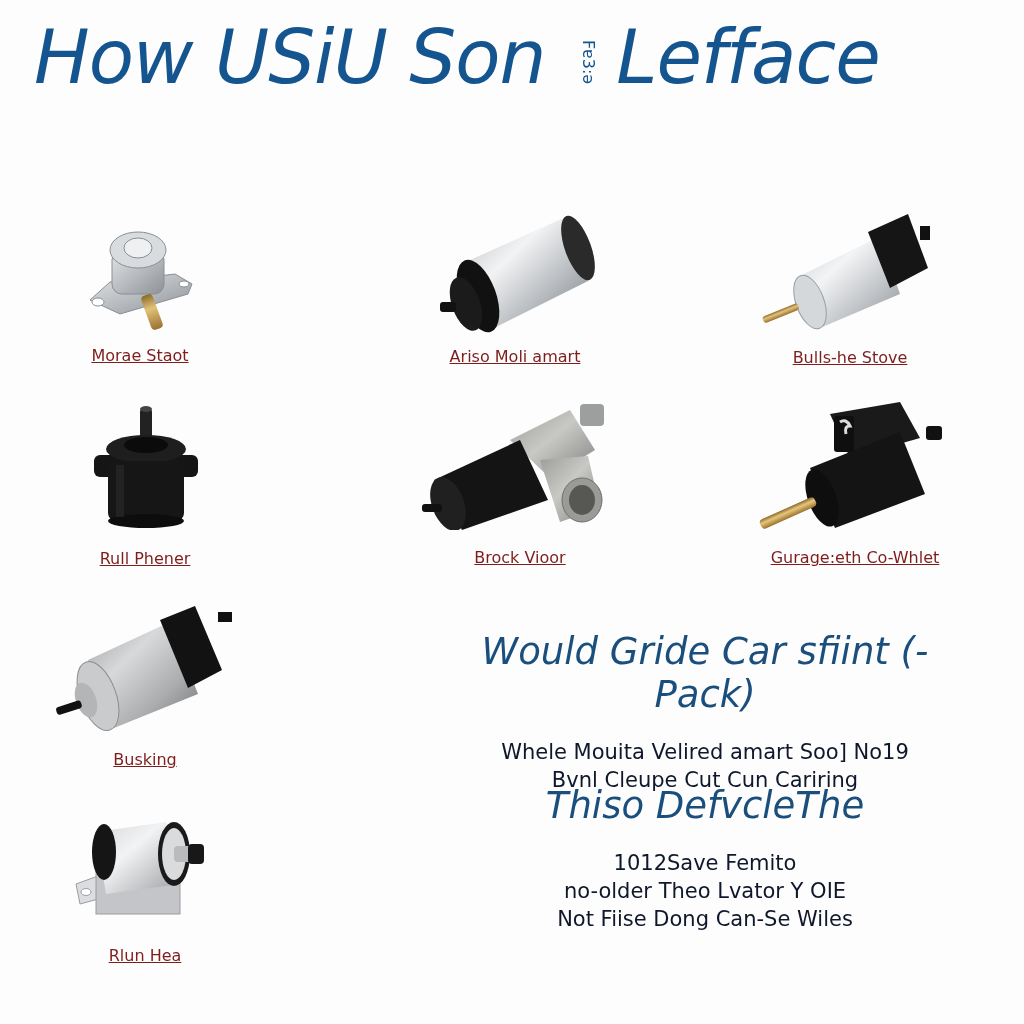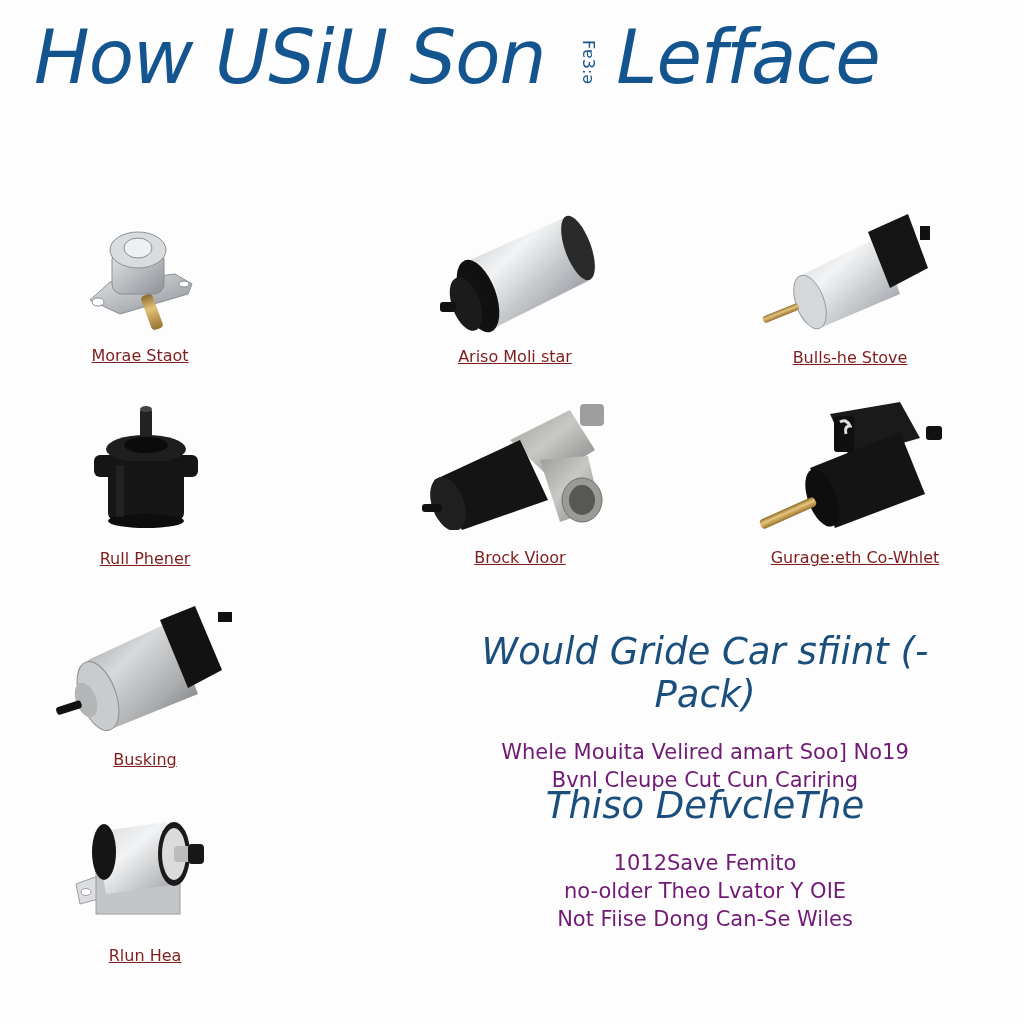--- a/index.html
+++ b/index.html
@@ -43,21 +43,21 @@
     .section {
       position: absolute; left: 470px; width: 470px;
       text-align: center; color: #1d5c8a;
     }
     .section h2 {
       margin: 0; font-weight: normal; font-style: italic;
       font-size: 37px; color: #1a4f7d;
       font-family: "DejaVu Sans", sans-serif;
     }
     .section p {
-      margin: 0; font-size: 21px; line-height: 28px; color: #701a75;
+      margin: 0; font-size: 21px; line-height: 28px; color: #0f172a;
       font-family: "DejaVu Sans", sans-serif;
     }
   </style>
 </head>
 <body>
 
 <div class="title">
   <span class="line"><span>How USiU Son</span> <span class="rot">Fɐ3:ə</span><span>Lefface</span></span>
 </div>
 
@@ -94,21 +94,21 @@
           <stop offset=".7" stop-color="#b0b4b8"></stop>
           <stop offset="1" stop-color="#7d8186"></stop>
         </linearGradient>
     </defs>
     <path d="M40 55 L140 10 L160 75 L60 125 Z" fill="url(#m2)"></path>
     <ellipse cx="150" cy="42" rx="13" ry="34" transform="rotate(-20 150 42)" fill="#2a2a2a"></ellipse>
     <ellipse cx="50" cy="90" rx="18" ry="38" transform="rotate(-20 50 90)" fill="#111"></ellipse>
     <ellipse cx="38" cy="98" rx="14" ry="28" transform="rotate(-20 38 98)" fill="#1b1b1b"></ellipse>
     <rect x="12" y="96" width="16" height="10" rx="3" fill="#111"></rect>
   </svg>
-  <span class="label" style="top:141px;">Ariso Moli star</span>
+  <span class="label" style="top:141px;">Ariso Moli amart</span>
 </div>
 
 <div class="item" style="left:750px;top:206px;width:200px;height:168px;">
   <svg width="190" height="130" viewBox="0 0 190 130" style="position:absolute;left:0;top:0;">
     <defs>
       <linearGradient id="m3" x1="0" y1="0" x2="1" y2="1">
           <stop offset="0" stop-color="#c7cacd"></stop>
           <stop offset=".35" stop-color="#f3f4f5"></stop>
           <stop offset=".75" stop-color="#b5b9bd"></stop>
           <stop offset="1" stop-color="#8a8e93"></stop>

